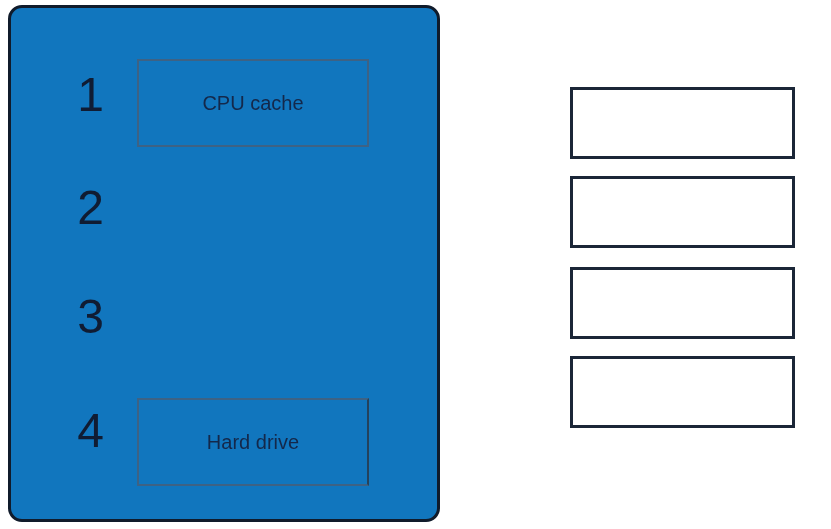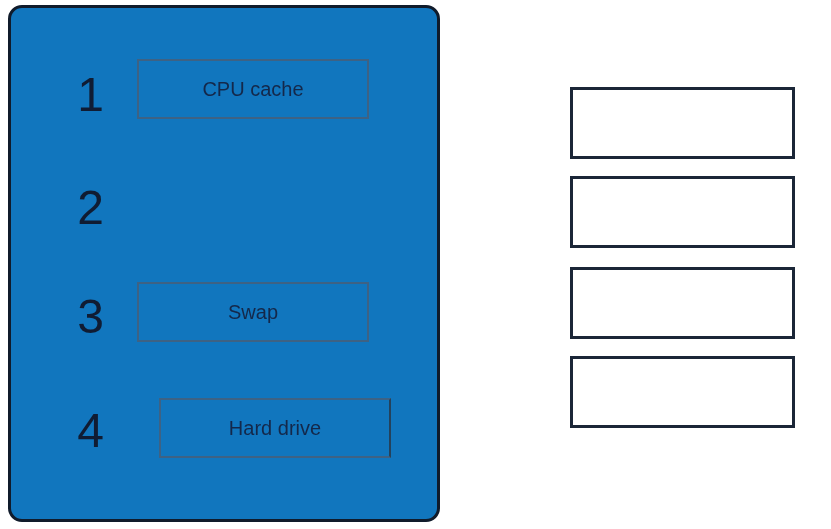--- a/index.html
+++ b/index.html
@@ -35,32 +35,32 @@
     letter-spacing: -1px;
   }
   .num-1 { top: 63px; }
   .num-2 { top: 176px; }
   .num-3 { top: 285px; }
   .num-4 { top: 399px; }
 
   .option-box {
     position: absolute;
     left: 126px;
-    width: 232px; height: 60px;
+    width: 232px; height: 88px;
     border: 2px solid #3e6284;
     background: #1176be;
     display: flex;
     align-items: center;
     justify-content: center;
     cursor: grab;
   }
   .opt-1 { top: 51px; }
   .opt-2 { top: 161px; }
   .opt-3 { top: 274px; }
-  .opt-4 { top: 390px; border-right: 2px solid #24425c; margin-left: 22px; }
+  .opt-4 { top: 390px; border-right: 2px solid #24425c; }
 
   .option-label {
     font-size: 20px;
     color: #14284a;
     font-weight: 400;
   }
 
   
   .drop-target {
     position: absolute;
@@ -82,23 +82,20 @@
   <div class="options-panel">
 
     <div class="option-number num-1">1</div>
     <div class="option-box opt-1">
       <span class="option-label">CPU cache</span>
     </div>
 
     <div class="option-number num-2">2</div>
 
     <div class="option-number num-3">3</div>
-    <div class="option-box opt-3">
-      <span class="option-label">Swap</span>
-    </div>
 
     <div class="option-number num-4">4</div>
     <div class="option-box opt-4">
       <span class="option-label">Hard drive</span>
     </div>
 
   </div>
 
   <div class="drop-target tgt-1"></div>
   <div class="drop-target tgt-2"></div>

